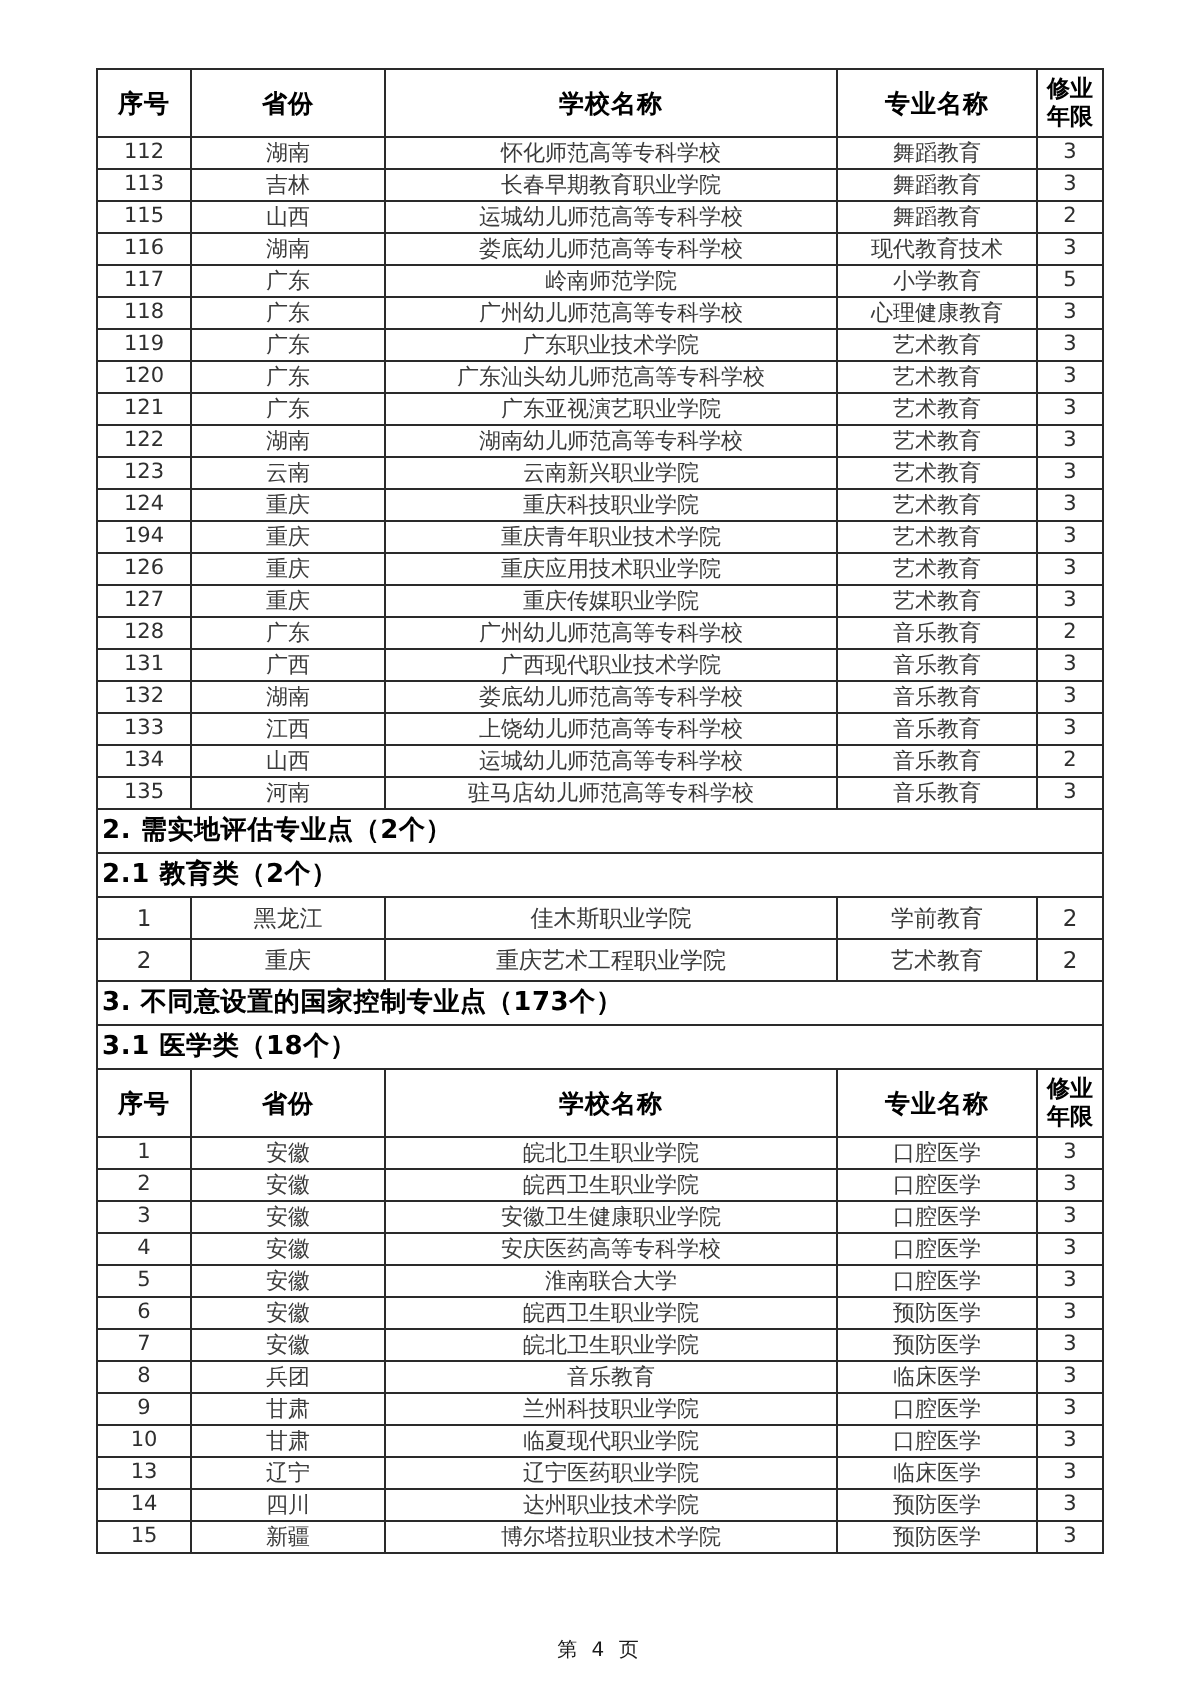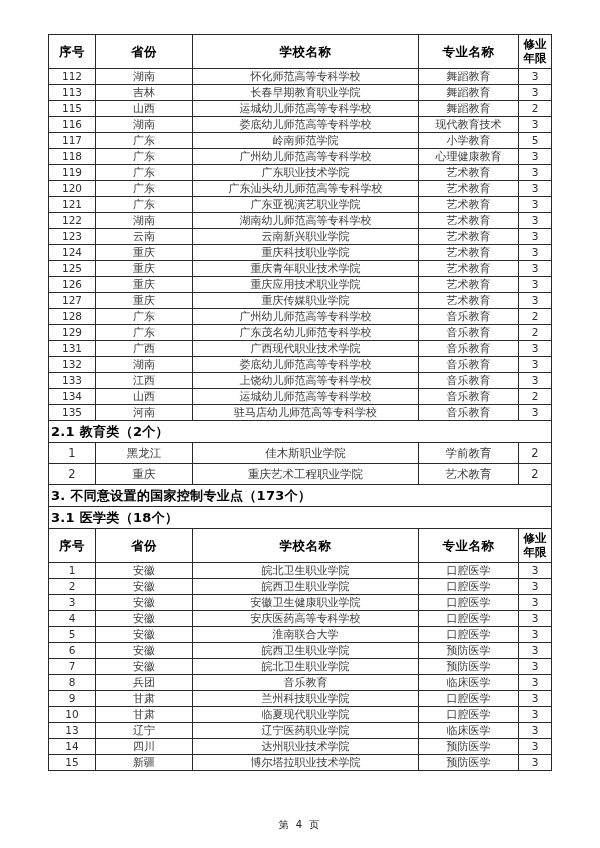--- a/index.html
+++ b/index.html
@@ -194,21 +194,21 @@
           <td class="years">3</td>
         </tr>
       <tr class="data">
           <td class="seq">124</td>
           <td>重庆</td>
           <td>重庆科技职业学院</td>
           <td>艺术教育</td>
           <td class="years">3</td>
         </tr>
       <tr class="data">
-          <td class="seq">125</td>
+          <td class="seq">194</td>
           <td>重庆</td>
           <td>重庆青年职业技术学院</td>
           <td>艺术教育</td>
           <td class="years">3</td>
         </tr>
       <tr class="data">
           <td class="seq">126</td>
           <td>重庆</td>
           <td>重庆应用技术职业学院</td>
           <td>艺术教育</td>
@@ -222,27 +222,20 @@
           <td class="years">3</td>
         </tr>
       <tr class="data">
           <td class="seq">128</td>
           <td>广东</td>
           <td>广州幼儿师范高等专科学校</td>
           <td>音乐教育</td>
           <td class="years">2</td>
         </tr>
       <tr class="data">
-          <td class="seq">129</td>
-          <td>广东</td>
-          <td>广东茂名幼儿师范专科学校</td>
-          <td>音乐教育</td>
-          <td class="years">2</td>
-        </tr>
-      <tr class="data">
           <td class="seq">131</td>
           <td>广西</td>
           <td>广西现代职业技术学院</td>
           <td>音乐教育</td>
           <td class="years">3</td>
         </tr>
       <tr class="data">
           <td class="seq">132</td>
           <td>湖南</td>
           <td>娄底幼儿师范高等专科学校</td>
@@ -264,20 +257,23 @@
           <td class="years">2</td>
         </tr>
       <tr class="data">
           <td class="seq">135</td>
           <td>河南</td>
           <td>驻马店幼儿师范高等专科学校</td>
           <td>音乐教育</td>
           <td class="years">3</td>
         </tr>
 
+      <tr class="section-row">
+        <td colspan="5">2. 需实地评估专业点（2个）</td>
+      </tr>
       <tr class="section-row">
         <td colspan="5">2.1 教育类（2个）</td>
       </tr>
 
       <tr class="data tall">
           <td class="seq">1</td>
           <td>黑龙江</td>
           <td>佳木斯职业学院</td>
           <td>学前教育</td>
           <td class="years">2</td>

